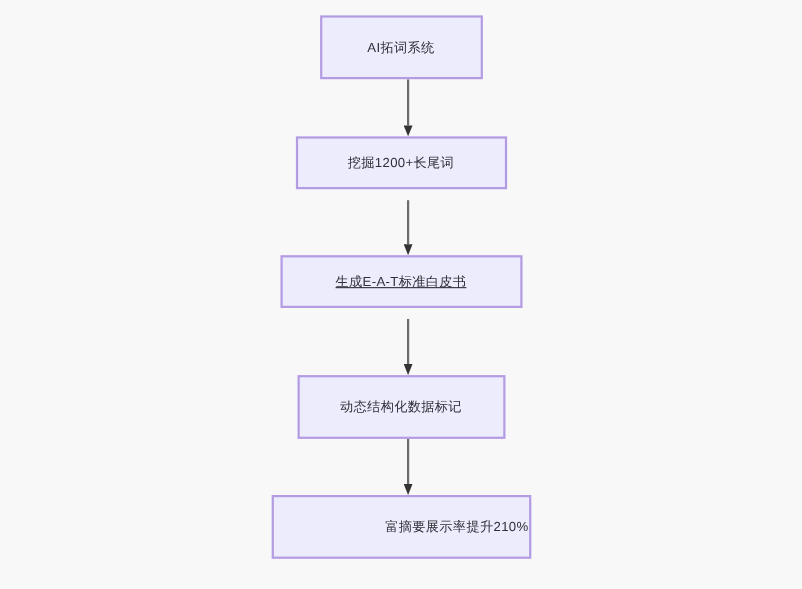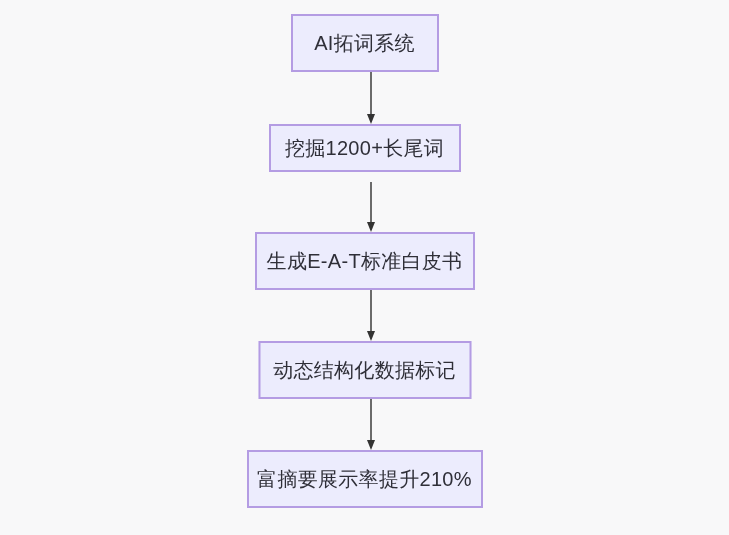--- a/index.html
+++ b/index.html
@@ -26,40 +26,40 @@
     height: 535px;
     display: flex;
     flex-direction: column;
     align-items: center;
   }
   .node {
     box-sizing: border-box;
     background: #ececfd;
     border: 2px solid #b49ce3;
     color: #2f2f38;
-    font-size: 20px;
+    font-size: 12px;
     line-height: 1;
     letter-spacing: 0.3px;
     display: flex;
     align-items: center;
     justify-content: center;
     position: absolute;
     left: 50%;
     transform: translateX(-50%);
     white-space: nowrap;
   }
   .node-label {
     display: block;
   }
   
   .node-0 { width: 148px; height: 58px; top: 14px; }
   .node-1 { width: 192px; height: 48px; top: 124px; }
-  .node-2 { width: 220px; height: 58px; top: 232px; }
-  .node-3 { width: 213px; height: 58px; top: 341px; }
-  .node-4 { width: 236px; height: 58px; top: 450px; }
+  .node-2 { width: 220px; height: 48px; top: 232px; text-decoration: underline; }
+  .node-3 { width: 189px; height: 58px; top: 341px; }
+  .node-4 { width: 236px; height: 58px; top: 450px; justify-content: flex-end; }
 
   .edges {
     position: absolute;
     left: 0;
     top: 0;
     width: 729px;
     height: 535px;
     pointer-events: none;
   }
 </style>

